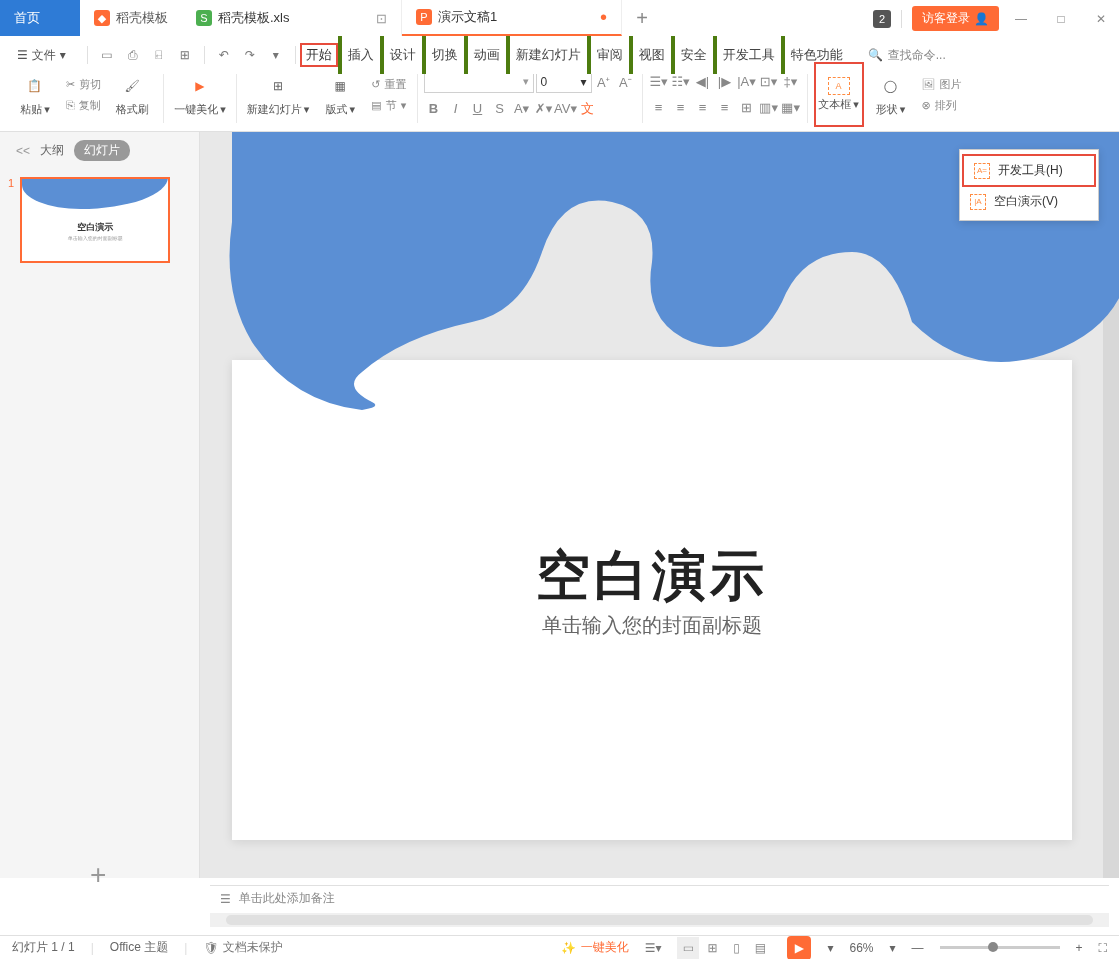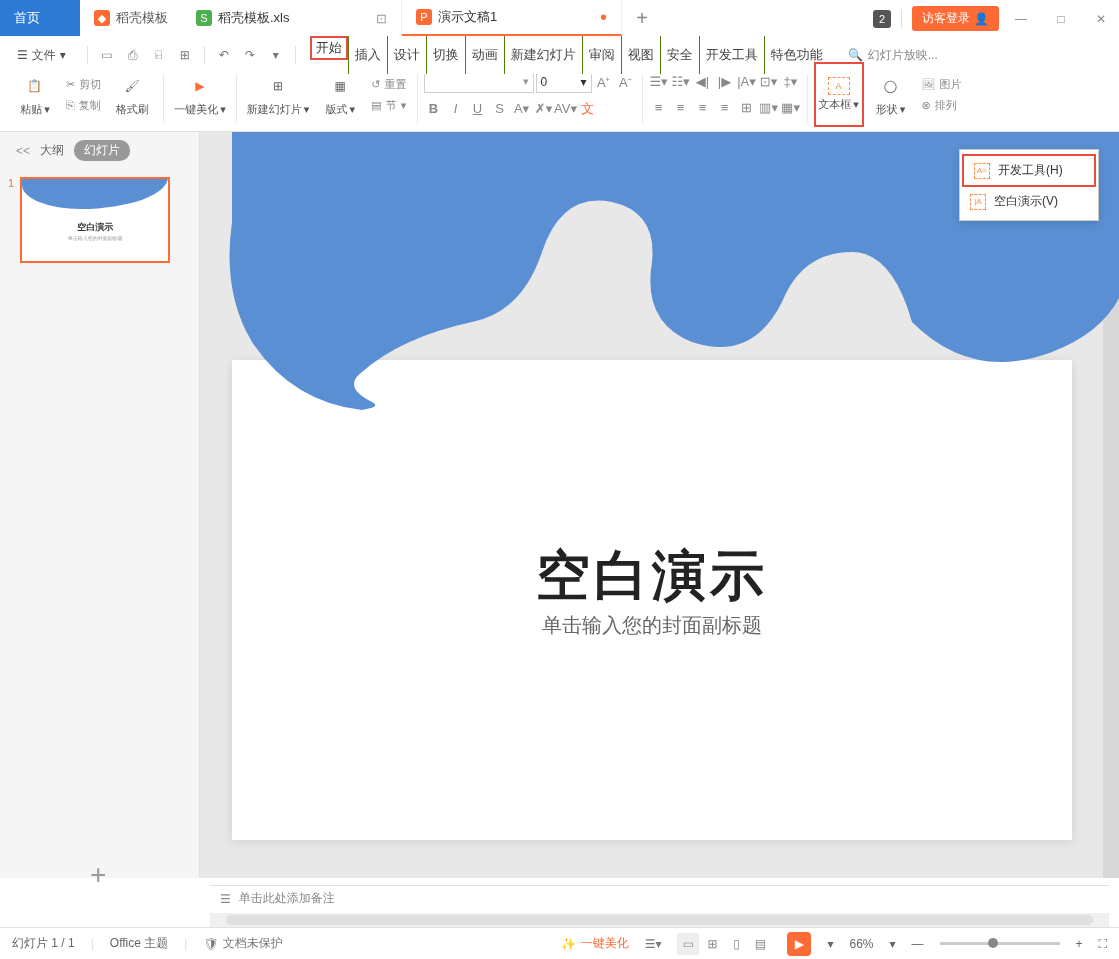--- a/index.html
+++ b/index.html
@@ -24,22 +24,22 @@
 .window-controls .wbtn { width: 36px; height: 24px; display: flex; align-items: center; justify-content: center; color: #888; cursor: pointer; }
 .login-btn { background: #ff6b35; color: #fff; padding: 4px 10px; border-radius: 3px; font-size: 12px; display: flex; align-items: center; gap: 4px; }
 .badge-num { background: #555; color: #fff; width: 18px; height: 18px; border-radius: 3px; display: flex; align-items: center; justify-content: center; font-size: 11px; }
 
 
 .menubar { position: absolute; top: 36px; left: 0; right: 0; height: 38px; display: flex; align-items: center; padding: 0 8px; background: #fff; }
 .file-menu { display: flex; align-items: center; gap: 4px; padding: 4px 8px; border: 1px solid transparent; cursor: pointer; color: #555; }
 .qat { display: flex; align-items: center; gap: 4px; margin-left: 8px; }
 .qat .qbtn { width: 22px; height: 22px; display: flex; align-items: center; justify-content: center; color: #777; cursor: pointer; }
 .qat .sep { width: 1px; height: 18px; background: #e0e0e0; margin: 0 4px; }
-.menu-tabs { display: flex; margin-left: 10px; height: 100%; }
-.menu-tab { padding: 0 6px; height: 100%; display: flex; align-items: center; cursor: pointer; font-size: 13px; color: #444; border-left: 1px solid #4d7c0f; }
+.menu-tabs { display: flex; align-items: center; height: 100%; }
+.menu-tab { padding: 0 6px; height: 100%; display: flex; align-items: center; cursor: pointer; font-size: 13px; color: #444; border-left: 4px solid #4d7c0f; }
 .menu-tab.start { border: 2px solid #e74c3c; color: #333; font-weight: 500; padding: 0 4px; height: 24px; }
 .right-menu { margin-left: auto; display: flex; align-items: center; gap: 10px; font-size: 12px; color: #666; }
 .search-cmd { display: flex; align-items: center; gap: 4px; color: #888; }
 
 
 .ribbon { height: 74px; background: #fff; border-bottom: 1px solid #e0e0e0; display: flex; align-items: center; padding: 4px 10px; gap: 2px; }
 .rgroup { display: flex; flex-direction: column; align-items: center; justify-content: center; height: 100%; padding: 0 4px; position: relative; }
 .rgroup.big { min-width: 50px; }
 .rgroup .top-icon { width: 28px; height: 28px; display: flex; align-items: center; justify-content: center; color: #666; }
 .rgroup .label { font-size: 11px; color: #555; margin-top: 2px; display: flex; align-items: center; gap: 2px; }
@@ -78,21 +78,21 @@
 .slide { position: absolute; top: 228px; left: 32px; width: 840px; height: 480px; background: #fff; box-shadow: 0 2px 10px rgba(0,0,0,0.1); }
 .big-shape { position: absolute; top: -10px; left: 12px; width: 940px; height: 320px; z-index: 5; }
 .slide-title { position: absolute; top: 180px; width: 100%; text-align: center; font-size: 54px; font-weight: 900; color: #222; letter-spacing: 4px; }
 .slide-subtitle { position: absolute; top: 252px; width: 100%; text-align: center; font-size: 20px; color: #666; }
 .hscroll { position: absolute; bottom: 32px; left: 210px; right: 10px; height: 14px; background: #f0f0f0; }
 .hscroll .track { position: absolute; left: 16px; right: 16px; top: 2px; bottom: 2px; background: #e0e0e0; border-radius: 5px; }
 .notes-bar { position: absolute; bottom: 48px; left: 210px; right: 10px; height: 26px; background: #fff; border-top: 1px solid #e0e0e0; display: flex; align-items: center; padding: 0 10px; gap: 8px; color: #888; font-size: 12px; }
 .side-strip { position: absolute; right: 0; top: 0; width: 16px; height: 100%; background: #d8d8d8; }
 
 
-.statusbar { position: absolute; bottom: 0; left: 0; right: 0; height: 32px; background: #fff; border-top: 1px solid #e0e0e0; display: flex; align-items: center; padding: 0 12px; gap: 16px; font-size: 12px; color: #666; }
+.statusbar { position: absolute; bottom: 0; left: 0; right: 0; height: 24px; background: #fff; border-top: 1px solid #e0e0e0; display: flex; align-items: center; padding: 0 12px; gap: 16px; font-size: 12px; color: #666; }
 .statusbar .spacer { flex: 1; }
 .statusbar .sbtn { display: flex; align-items: center; gap: 4px; cursor: pointer; color: #777; }
 .view-btns { display: flex; gap: 2px; }
 .view-btn { width: 22px; height: 22px; display: flex; align-items: center; justify-content: center; color: #888; border: 1px solid transparent; cursor: pointer; }
 .view-btn.active { background: #eee; }
 .play-btn { width: 24px; height: 24px; background: #ff6b35; border-radius: 4px; display: flex; align-items: center; justify-content: center; color: #fff; }
 .zoom-slider { width: 120px; height: 3px; background: #ccc; position: relative; }
 .zoom-slider .handle { position: absolute; left: 40%; top: -4px; width: 10px; height: 10px; background: #888; border-radius: 50%; }
 </style>
 </head>
@@ -155,21 +155,21 @@
       <div class="menu-tab">动画</div>
       <div class="menu-tab">新建幻灯片</div>
       <div class="menu-tab">审阅</div>
       <div class="menu-tab">视图</div>
       <div class="menu-tab">安全</div>
       <div class="menu-tab">开发工具</div>
       <div class="menu-tab">特色功能</div>
     </div>
     <div class="search-cmd" style="margin-left:20px">
       <span>🔍</span>
-      <span>幻灯片放映...</span>
+      <span>查找命令...</span>
     </div>
   </div>
 </div>
 
 <div class="ribbon">
   <div class="rgroup big">
     <div class="top-icon">📋</div>
     <div class="label">
         <span>粘贴</span>
         <span>▾</span>

